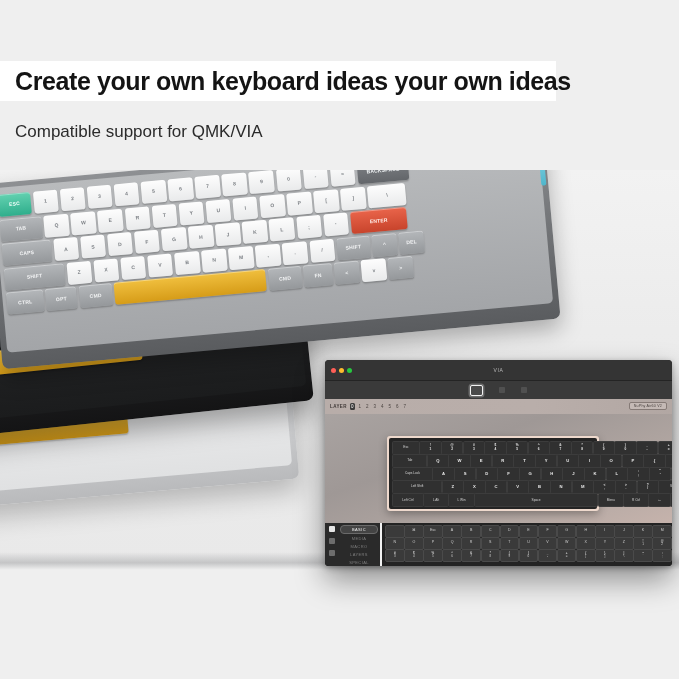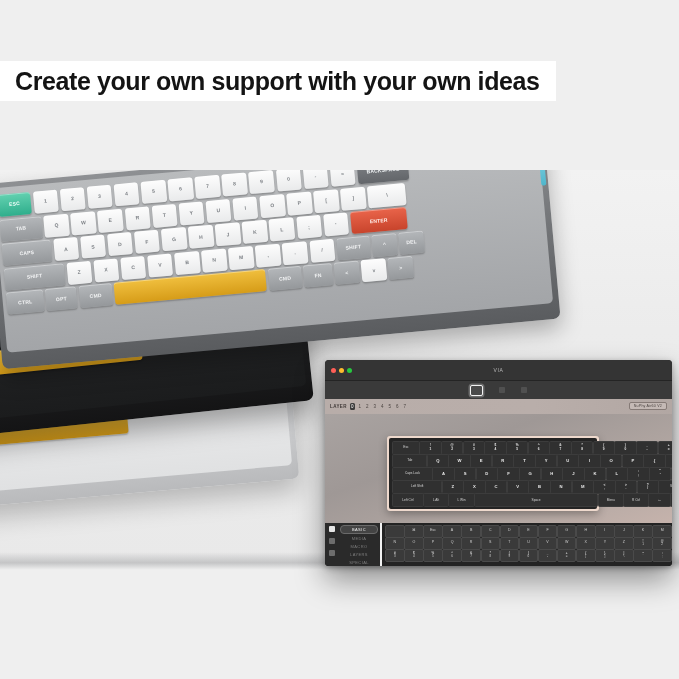--- a/index.html
+++ b/index.html
@@ -204,21 +204,22 @@
     position:absolute;left:0;right:0;bottom:0;height:18px;
     background:linear-gradient(180deg,rgba(180,180,182,.0) 0%,rgba(166,167,169,.55) 60%,rgba(240,240,240,1) 100%);
   }
 </style>
 </head>
 <body>
 
 <div id="stage">
 
   <div class="headline-band"></div>
-  <div class="headline-text">Create your own support with your own ideas</div>
+  <div class="headline-text">Create your own keyboard ideas your own ideas</div>
+  <div class="subhead">Compatible support for QMK/VIA</div>
 
   <div class="photo">
 
     <div class="kbd" id="kb3">
       <div class="case"></div>
         <div class="plate"></div>
       <div id="kb3keys">
           <div class="kc wtalpha" style="left: 180px; top: 12px; width: 26px; height: 24px;">G</div>
           <div class="kc wtalpha" style="left: 208.8px; top: 12px; width: 26px; height: 24px;">H</div>
           <div class="kc wtalpha" style="left: 237.6px; top: 12px; width: 26px; height: 24px;">J</div>

